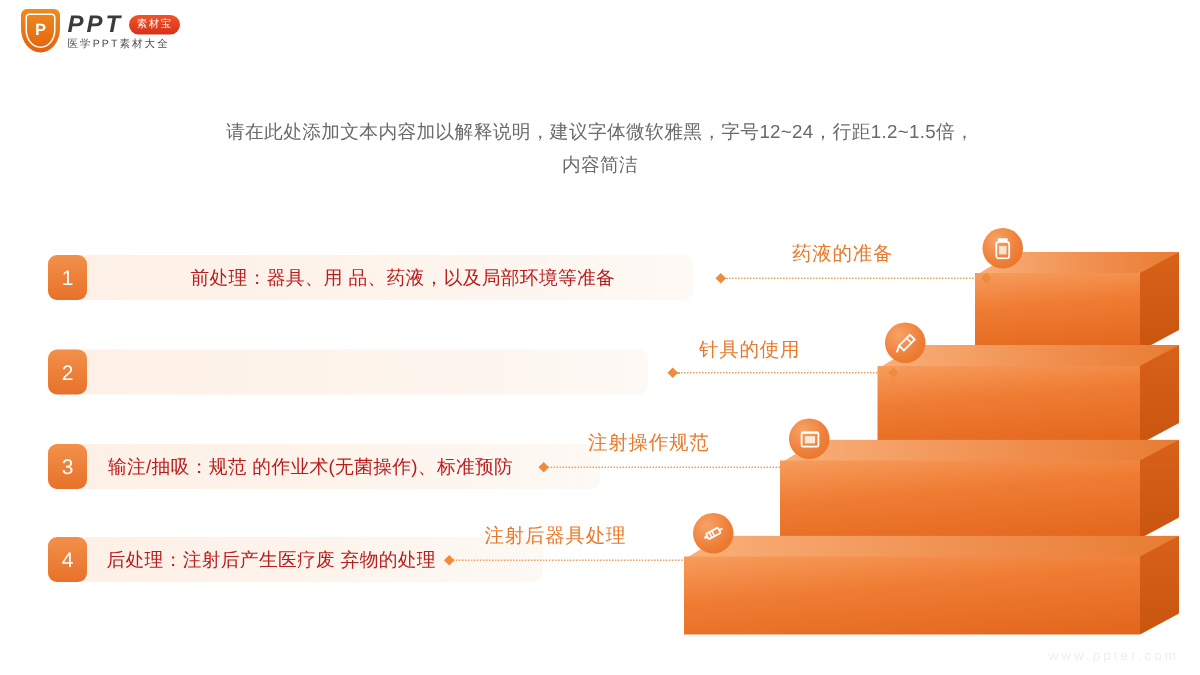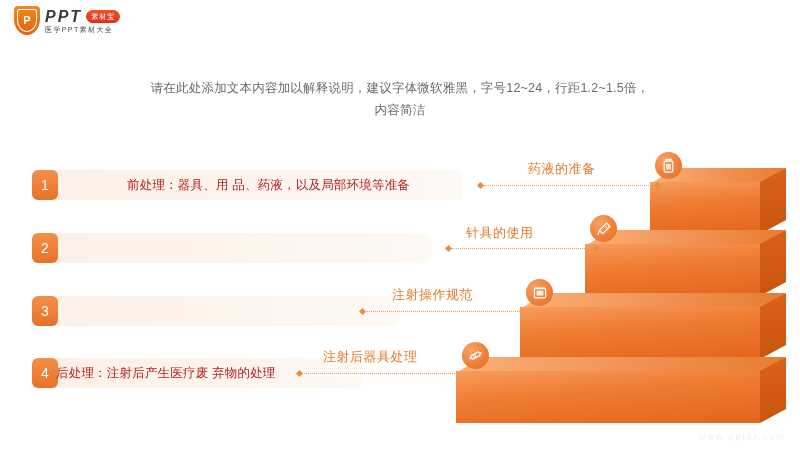--- a/index.html
+++ b/index.html
@@ -215,32 +215,33 @@
   <div class="conn" style="left:446px;top:247px;width:152px;">
     <div class="dot-end"></div>
     <div class="dots"></div>
     <div class="dot-end"></div>
   </div>
   <div class="olabel" style="left:466px;top:224px;">针具的使用</div>
 
   <div class="row" style="left:32px;top:296px;width:368px;">
     <div class="pill" style="width:368px;"></div>
     <div class="num">3</div>
+    <div class="row-text" style="margin-left:40px;">输注/抽吸：规范 的作业术(无菌操作)、标准预防</div>
   </div>
   <div class="conn" style="left:360px;top:310px;width:175px;">
     <div class="dot-end"></div>
     <div class="dots"></div>
     <div class="dot-end"></div>
   </div>
   <div class="olabel" style="left:392px;top:286px;">注射操作规范</div>
 
   <div class="row" style="left:32px;top:358px;width:330px;">
     <div class="pill" style="width:330px;"></div>
     <div class="num">4</div>
-    <div class="row-text" style="margin-left:24px;">后处理：注射后产生医疗废 弃物的处理</div>
+    <div class="row-text" style="margin-left:39px;">后处理：注射后产生医疗废 弃物的处理</div>
   </div>
   <div class="conn" style="left:297px;top:372px;width:175px;">
     <div class="dot-end"></div>
     <div class="dots"></div>
     <div class="dot-end"></div>
   </div>
   <div class="olabel" style="left:323px;top:348px;">注射后器具处理</div>
 
   <div class="footer">www.ppter.com</div>
 </div>

